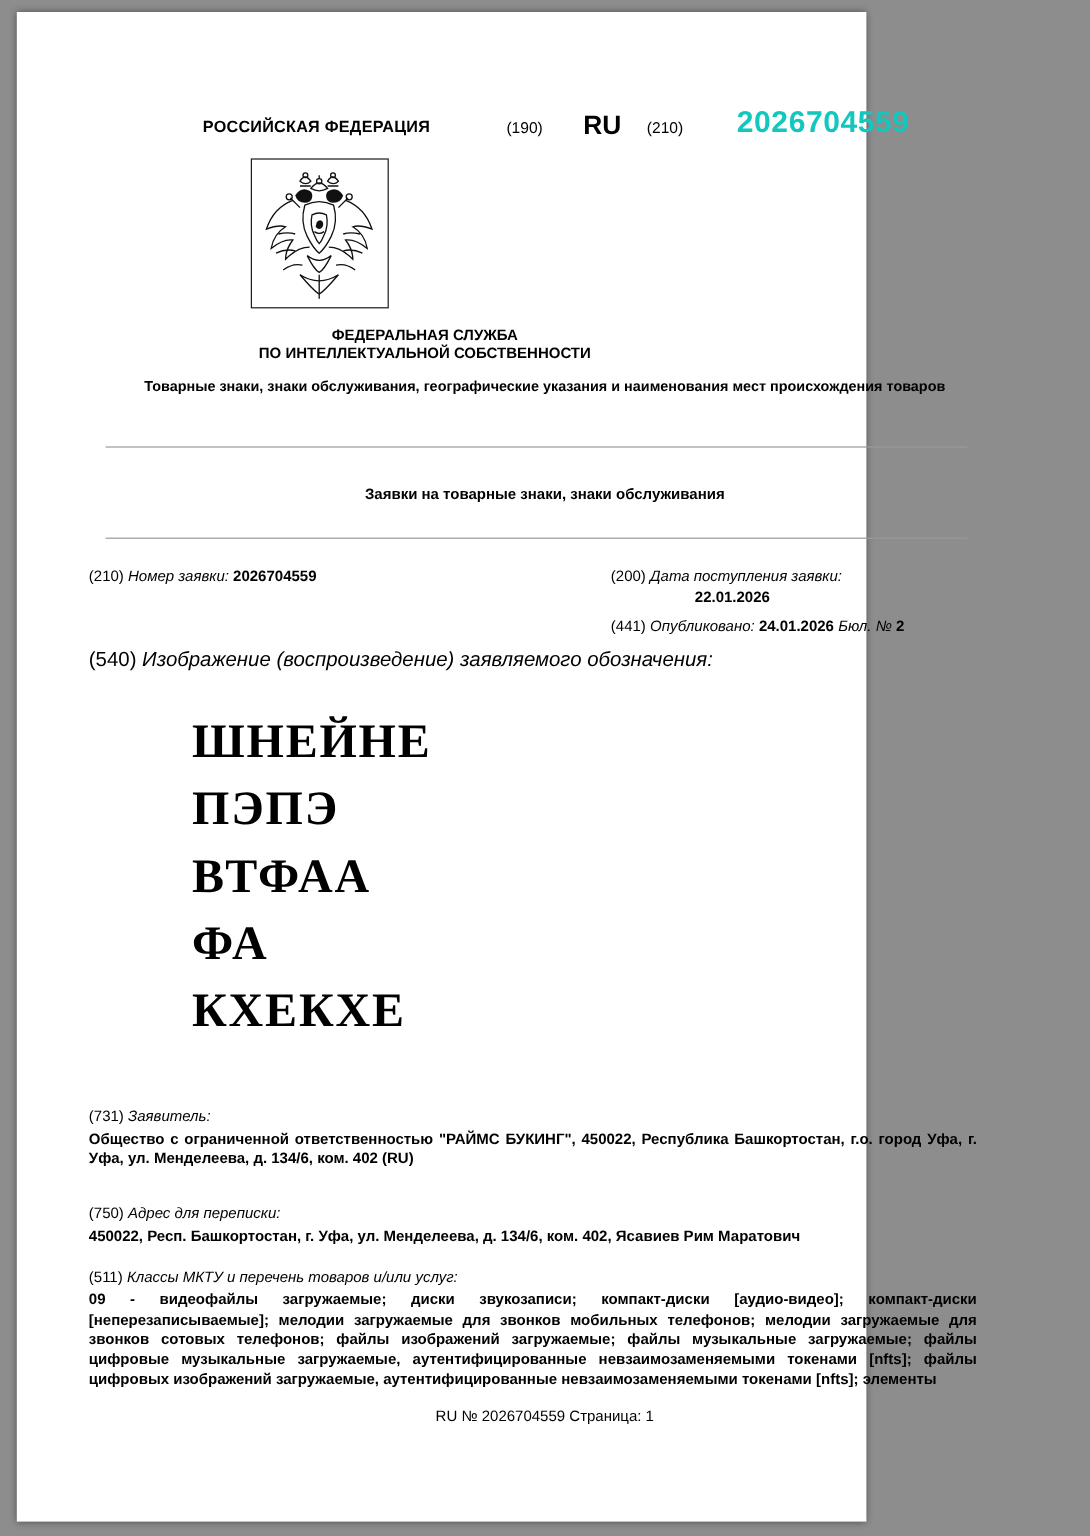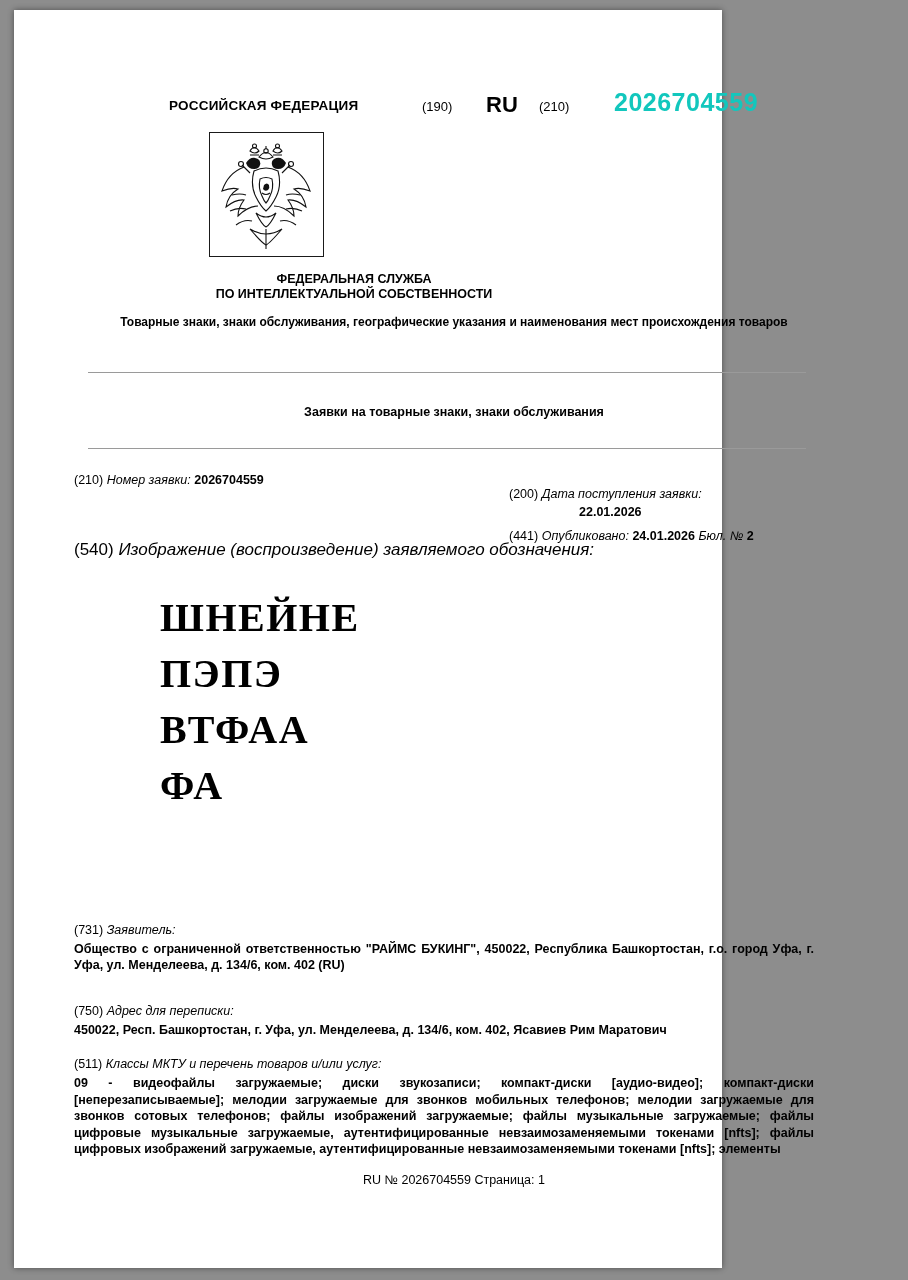--- a/index.html
+++ b/index.html
@@ -138,21 +138,21 @@
   
   .meta {
     position: absolute;
     top: 463px;
     left: 0;
     width: 760px;
     font-size: 12.5px;
     color: #000;
   }
   .meta .left { position: absolute; left: 0; top: 0; }
-  .meta .right { position: absolute; left: 435px; top: 14px; width: 325px; }
+  .meta .right { position: absolute; left: 435px; top: 0; width: 325px; }
   .meta .right .line2 { margin-top: 4px; }
   .meta .right .line3 { margin-top: 10px; }
   .code { font-style: normal; }
   .ital { font-style: italic; }
   .bold { font-weight: bold; }
   .date-indent { display: inline-block; margin-left: 70px; }
 
   .field-540 {
     position: absolute;
     left: 0;
@@ -294,20 +294,21 @@
     <div class="field-540">
       <span class="code">(540)</span>
       <span class="ital">Изображение (воспроизведение) заявляемого обозначения:</span>
     </div>
 
     <div class="mark">
       <div>ШНЕЙНЕ</div>
       <div>ПЭПЭ</div>
       <div>ВТФАА</div>
       <div>ФА</div>
+      <div>КХЕКХЕ</div>
     </div>
 
     <div class="block blk-731">
       <div>
         <span class="code">(731)</span>
         <span class="label">Заявитель:</span>
       </div>
       <div class="body">Общество с ограниченной ответственностью "РАЙМС БУКИНГ", 450022, Республика Башкортостан, г.о. город Уфа, г. Уфа, ул. Менделеева, д. 134/6, ком. 402 (RU)</div>
     </div>
 

